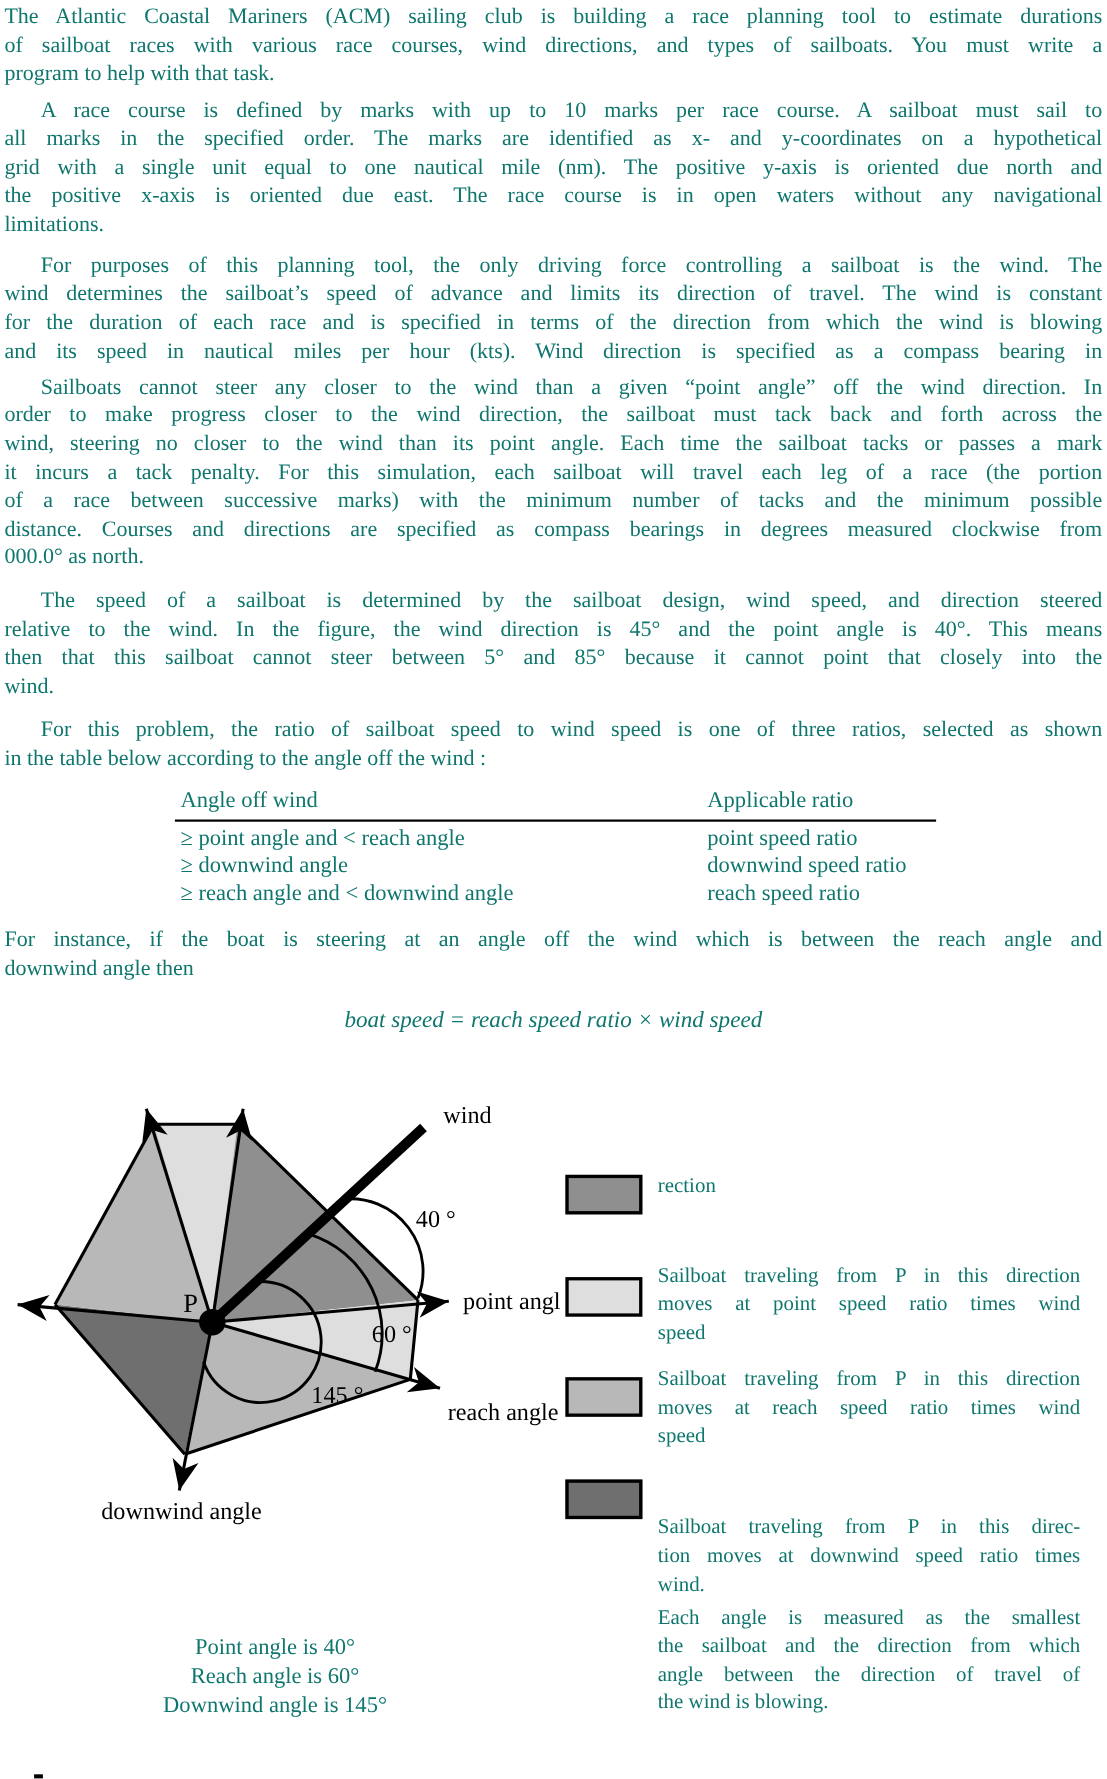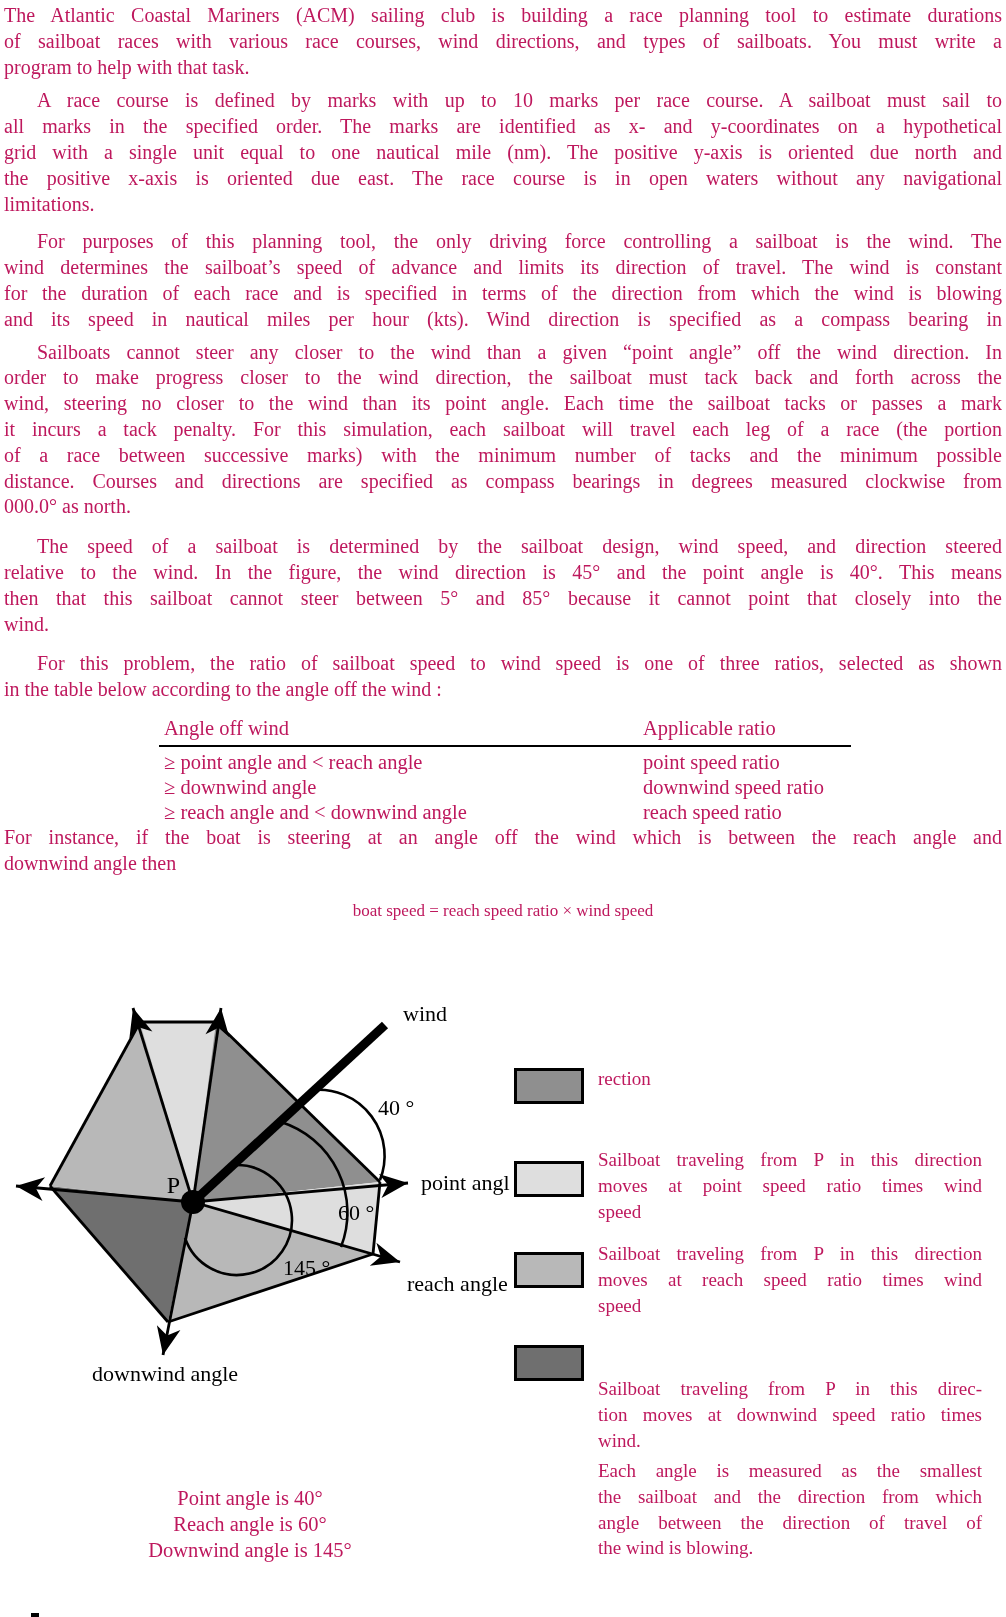--- a/index.html
+++ b/index.html
@@ -1,34 +1,34 @@
 <!DOCTYPE html>
 <html><head>
 <meta charset="utf-8">
 <style>
   html,body{margin:0;padding:0;background:#ffffff;}
   .page{position:relative;width:1006px;height:1617px;background:#ffffff;
-        font-family:"Liberation Serif","DejaVu Serif",serif;color:#be185d;overflow:hidden;}
+        font-family:"Liberation Serif","DejaVu Serif",serif;color:#0f766e;overflow:hidden;}
   .content{position:absolute;left:4px;top:3px;width:998px;font-size:20px;}
   .tline{line-height:25.8px;height:25.8px;text-align:justify;text-align-last:justify;overflow:visible;white-space:normal;}
   .tline.last{text-align-last:left;}
   .para{margin:0;}
   .para .tline:first-child{text-indent:33px;}
   .para.noindent .tline:first-child{text-indent:0;}
   .mtA{margin-top:8px;} .mtB{margin-top:12px;} .mtC{margin-top:7px;}
-  .mtD{margin-top:14px;} .mtE{}
+  .mtD{margin-top:14px;} .mtE{margin-top:17px;}
   
   .tbl{margin-top:13px;margin-left:155px;width:692px;font-size:20.5px;}
   .tbl-row{display:flex;height:25px;line-height:25px;}
   .tbl-c1{width:484px;padding-left:5px;box-sizing:border-box;}
   .tbl-c2{flex:1;}
   .tbl-rule{border-top:2px solid #000;margin-top:4px;}
   .tbl-body{padding-top:3px;}
   
-  .formula{margin-top:21px;text-align:center;font-size:17px;line-height:25.8px;height:25.8px;}
+  .formula{margin-top:21px;text-align:center;font-style:italic;font-size:21px;line-height:25.8px;height:25.8px;}
   
   .fig-svg{position:absolute;left:0;top:965px;}
   .sw{position:absolute;left:514px;width:64px;height:30px;border:3.5px solid #000;}
   .sw1{top:1068px;} .sw2{top:1161px;} .sw3{top:1252px;} .sw4{top:1345px;}
   .leg{position:absolute;left:598px;width:384px;font-size:19px;}
   .leg .tline{line-height:25.8px;height:25.8px;}
   .leg1{top:1066px;} .leg2{top:1147px;} .leg3{top:1241px;} .leg4{top:1376px;}
   .note{position:absolute;left:598px;top:1458px;width:384px;font-size:19px;}
   .caption{position:absolute;left:85px;top:1486px;width:330px;font-size:20.5px;}
   .cap-line{line-height:25.8px;height:25.8px;text-align:right;text-align-last:center;}

